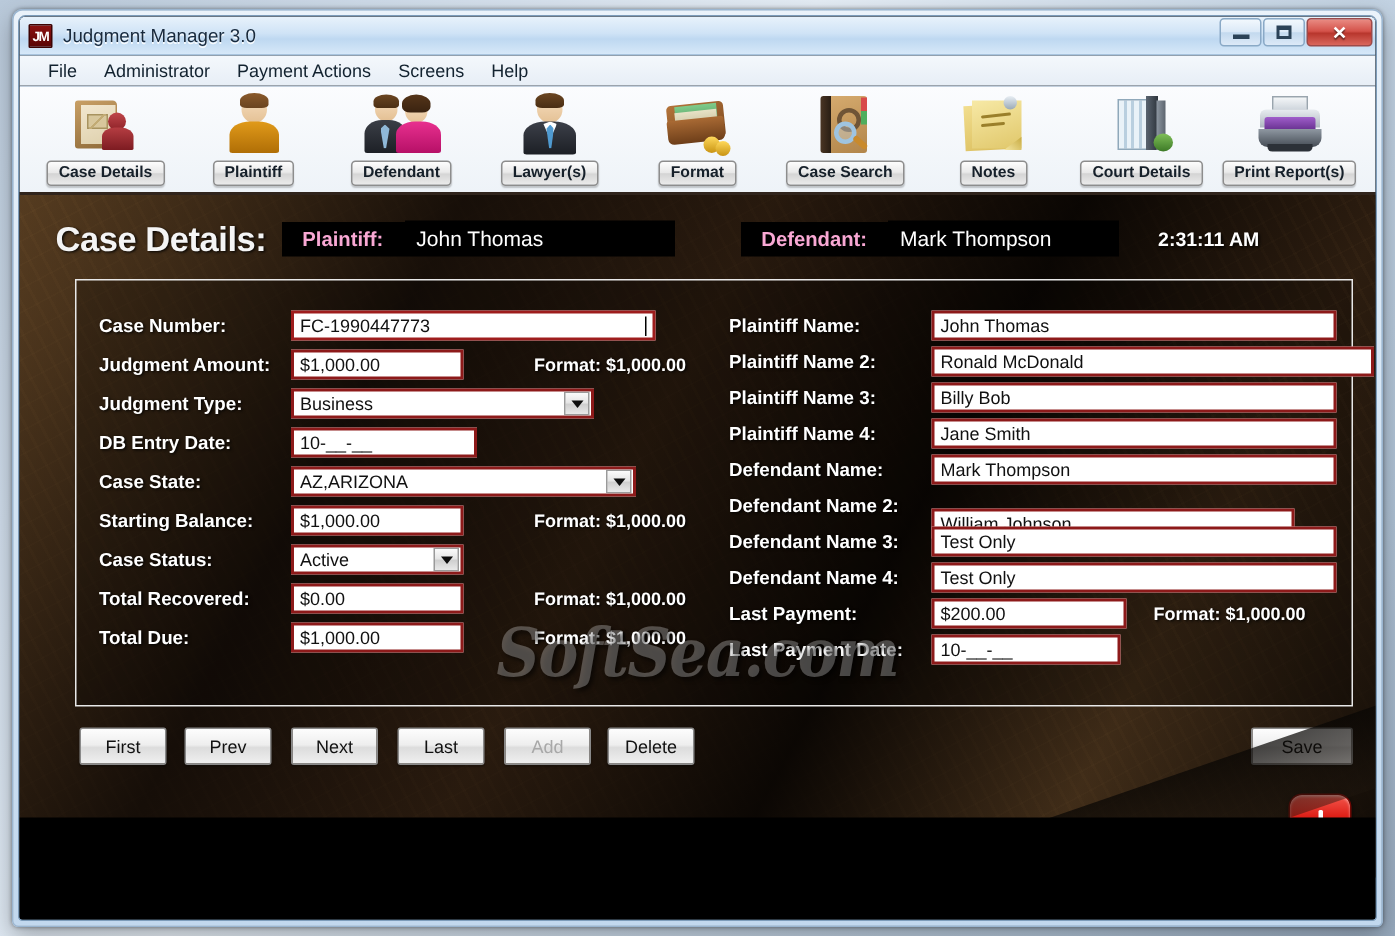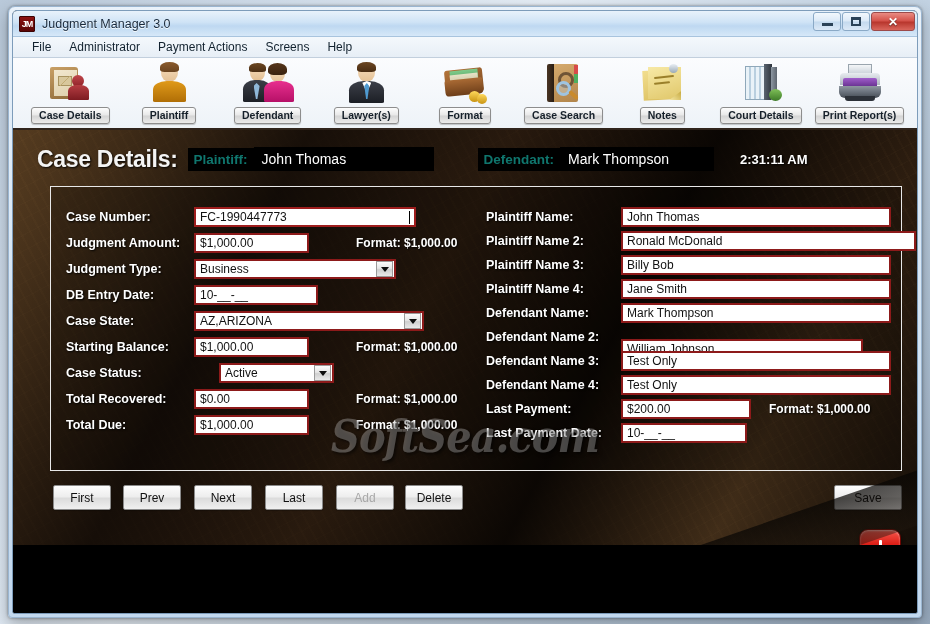--- a/index.html
+++ b/index.html
@@ -131,22 +131,22 @@
   #hdr {
     position: absolute; left: 24px; top: 10px; right: 24px; height: 38px;
     display: flex; align-items: center; gap: 0;
   }
   #hdr-title {
     color: #f4f4f4; font-size: 23px; font-weight: bold; letter-spacing: -.3px;
     text-shadow: 1px 1px 2px rgba(0,0,0,.9); white-space: nowrap;
     margin-right: 10px;
   }
   .hdr-lbl {
-    color: #0f766e; font-size: 13.5px; font-weight: bold; background: #000;
-    padding: 4px 6px; white-space: nowrap;
+    color: #f9a8d4; font-size: 13.5px; font-weight: bold; background: #000;
+    padding: 4px 14px; white-space: nowrap;
   }
   .hdr-val {
     color: #fff; font-size: 14px; background: #000; padding: 4px 8px;
     white-space: nowrap; overflow: hidden;
   }
   #hdr-plaintiff-val { width: 180px; margin-right: 44px; }
   #hdr-defendant-val { width: 154px; }
   #hdr-time {
     color: #fff; font-size: 13px; font-weight: bold; margin-left: 26px;
     text-shadow: 1px 1px 2px rgba(0,0,0,.9); white-space: nowrap;
@@ -378,21 +378,21 @@
           <div class="hdr-lbl">Plaintiff:</div>
           <div class="hdr-val" id="hdr-plaintiff-val">John Thomas</div>
           <div class="hdr-lbl">Defendant:</div>
           <div class="hdr-val" id="hdr-defendant-val">Mark Thompson</div>
           <div id="hdr-time">2:31:11 AM</div>
         </div>
 
         <div id="panel">
             <div class="fld-row" style="left: 0px; top: 20px; width: 840px;">
               <div class="fld-lbl" style="position: absolute; left: 15px;">Case Number:</div>
-              <div class="inp focused" style="position: absolute; left: 143px; width: 222px; justify-content: space-between;">
+              <div class="inp focused" style="position: absolute; left: 143px; width: 243px; justify-content: space-between;">
                 <span>FC-1990447773</span>
                 <span class="caret"></span>
               </div>
             </div>
             <div class="fld-row" style="left: 0px; top: 46px; width: 840px;">
               <div class="fld-lbl" style="position: absolute; left: 15px;">Judgment Amount:</div>
               <div class="inp" style="position: absolute; left: 143px; width: 115px;">
                 <span>$1,000.00</span>
               </div>
               <div class="fmt" style="position: absolute; left: 295px;">Format: $1,000.00</div>
@@ -423,21 +423,21 @@
             </div>
             <div class="fld-row" style="left: 0px; top: 150px; width: 840px;">
               <div class="fld-lbl" style="position: absolute; left: 15px;">Starting Balance:</div>
               <div class="inp" style="position: absolute; left: 143px; width: 115px;">
                 <span>$1,000.00</span>
               </div>
               <div class="fmt" style="position: absolute; left: 295px;">Format: $1,000.00</div>
             </div>
             <div class="fld-row" style="left: 0px; top: 176px; width: 840px;">
               <div class="fld-lbl" style="position: absolute; left: 15px;">Case Status:</div>
-              <div class="inp sel" style="position: absolute; left: 143px; width: 115px; margin-left: 25px;">
+              <div class="inp sel" style="position: absolute; left: 143px; width: 115px;">
                 <span>Active</span>
                 <span class="sel-arrow">
                   <i></i>
                 </span>
               </div>
             </div>
             <div class="fld-row" style="left: 0px; top: 202px; width: 840px;">
               <div class="fld-lbl" style="position: absolute; left: 15px;">Total Recovered:</div>
               <div class="inp" style="position: absolute; left: 143px; width: 115px;">
                 <span>$0.00</span>

